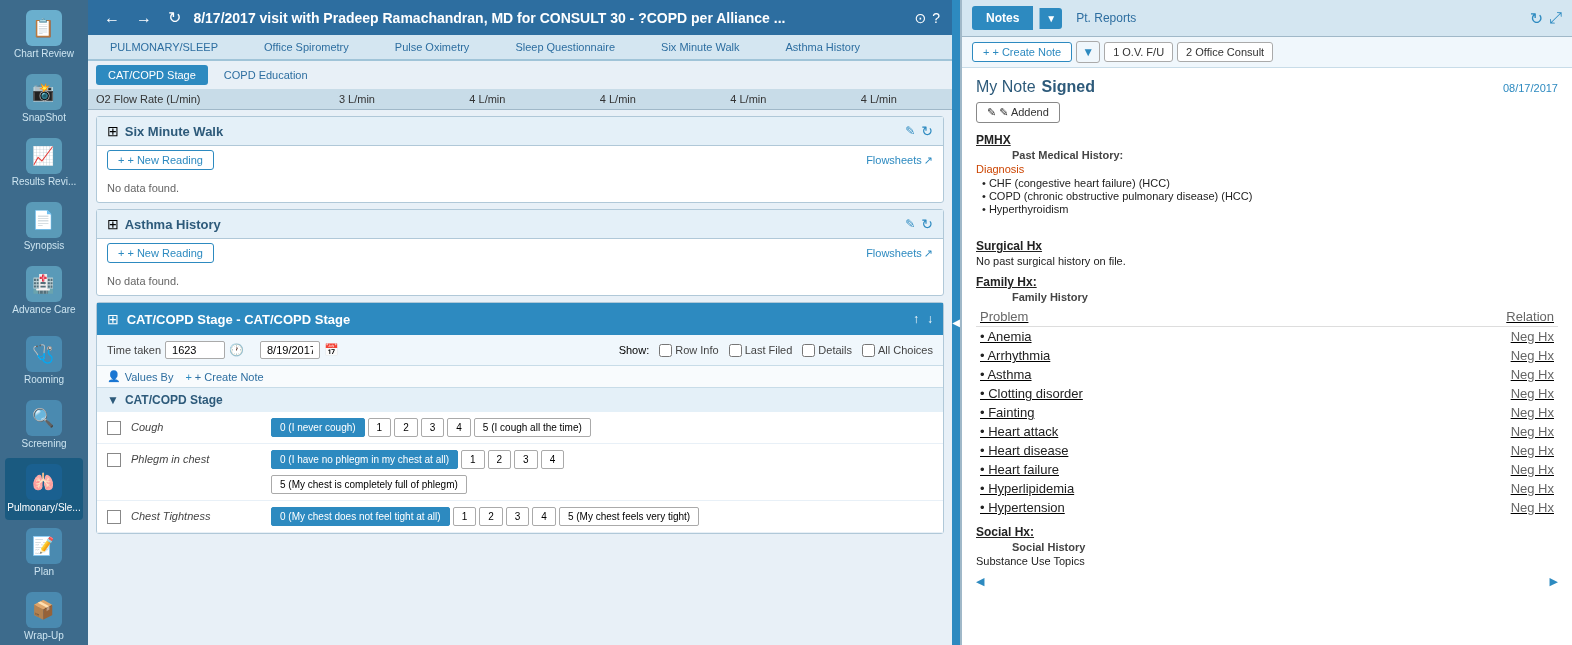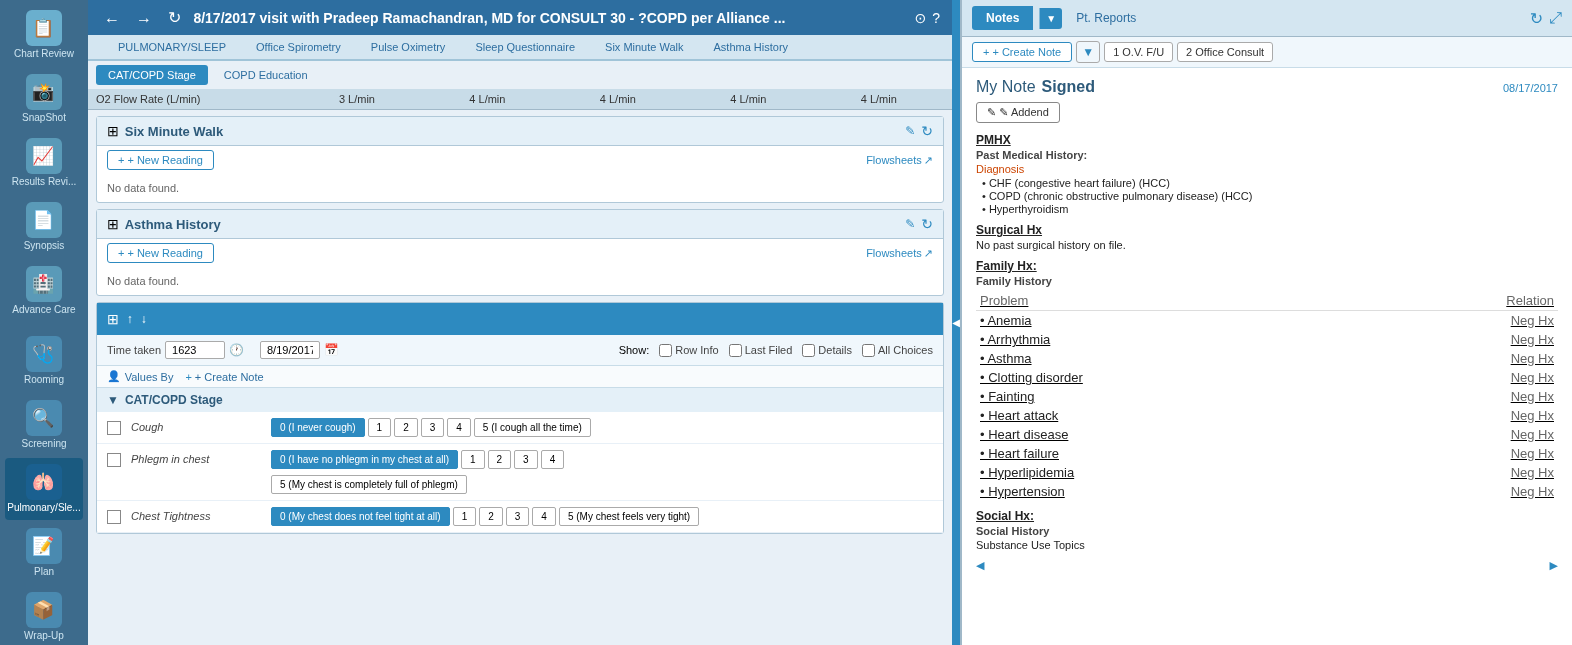--- a/index.html
+++ b/index.html
@@ -80,22 +80,22 @@
       border: none;
       font-size: 14px;
       cursor: pointer;
     }
 
     
     .tab-bar {
       background: #d4e6f1;
       display: flex;
       border-bottom: 2px solid #a0c4d8;
-      padding: 0 16px;
-      gap: 2px;
+      padding: 0 8px;
+      gap: 18px;
       flex-shrink: 0;
     }
     .tab-item {
       padding: 6px 14px;
       font-size: 11px;
       color: #2d6ea0;
       cursor: pointer;
       border-bottom: 2px solid transparent;
       margin-bottom: -2px;
       white-space: nowrap;
@@ -452,20 +452,21 @@
       color: #222;
       margin-top: 8px;
       margin-bottom: 2px;
       text-decoration: underline;
     }
     .note-subsection {
       font-weight: bold;
       font-size: 11px;
       color: #444;
       margin-bottom: 2px;
+      margin-left: 36px;
     }
     .note-diagnosis {
       color: #cc4400;
       font-size: 11px;
       margin-bottom: 2px;
     }
     .note-bullet {
       font-size: 11px;
       color: #222;
       padding-left: 14px;
@@ -661,20 +662,21 @@
           <span>Flowsheets</span>
           <span>↗</span>
         </a>
       </div>
       <div class="no-data">No data found.</div>
     </div>
 
     <div class="catcopd-section">
       <div class="catcopd-header">
         <span class="icon-table" style="color:white;">⊞</span>
+        <span class="catcopd-title">CAT/COPD Stage - CAT/COPD Stage</span>
         <span class="sort-icons">↑</span>
         <span class="sort-icons">↓</span>
       </div>
       <div class="catcopd-controls">
         <div class="control-group">
           <span class="control-label">Time taken</span>
           <input class="control-input" type="text" value="1623" style="">
           <span style="color:#888;">🕐</span>
         </div>
         <div class="control-group">
@@ -803,21 +805,21 @@
 
     <div>
       <div class="note-section-title">PMHX</div>
       <div class="note-subsection">Past Medical History:</div>
       <div class="note-diagnosis">Diagnosis</div>
       <div class="note-bullet">• <span>CHF (congestive heart failure) (HCC)</span></div>
       <div class="note-bullet">• <span>COPD (chronic obstructive pulmonary disease) (HCC)</span></div>
       <div class="note-bullet">• <span>Hyperthyroidism</span></div>
     </div>
 
-    <div style="margin-top:8px;">
+    <div style="margin-top:24px;">
       <div class="note-section-title">Surgical Hx</div>
       <div class="note-text">No past surgical history on file.</div>
     </div>
 
     <div style="margin-top:8px;">
       <div class="note-section-title">Family Hx:</div>
       <div class="note-subsection">Family History</div>
       <table class="family-table">
         <thead>
           <tr>

